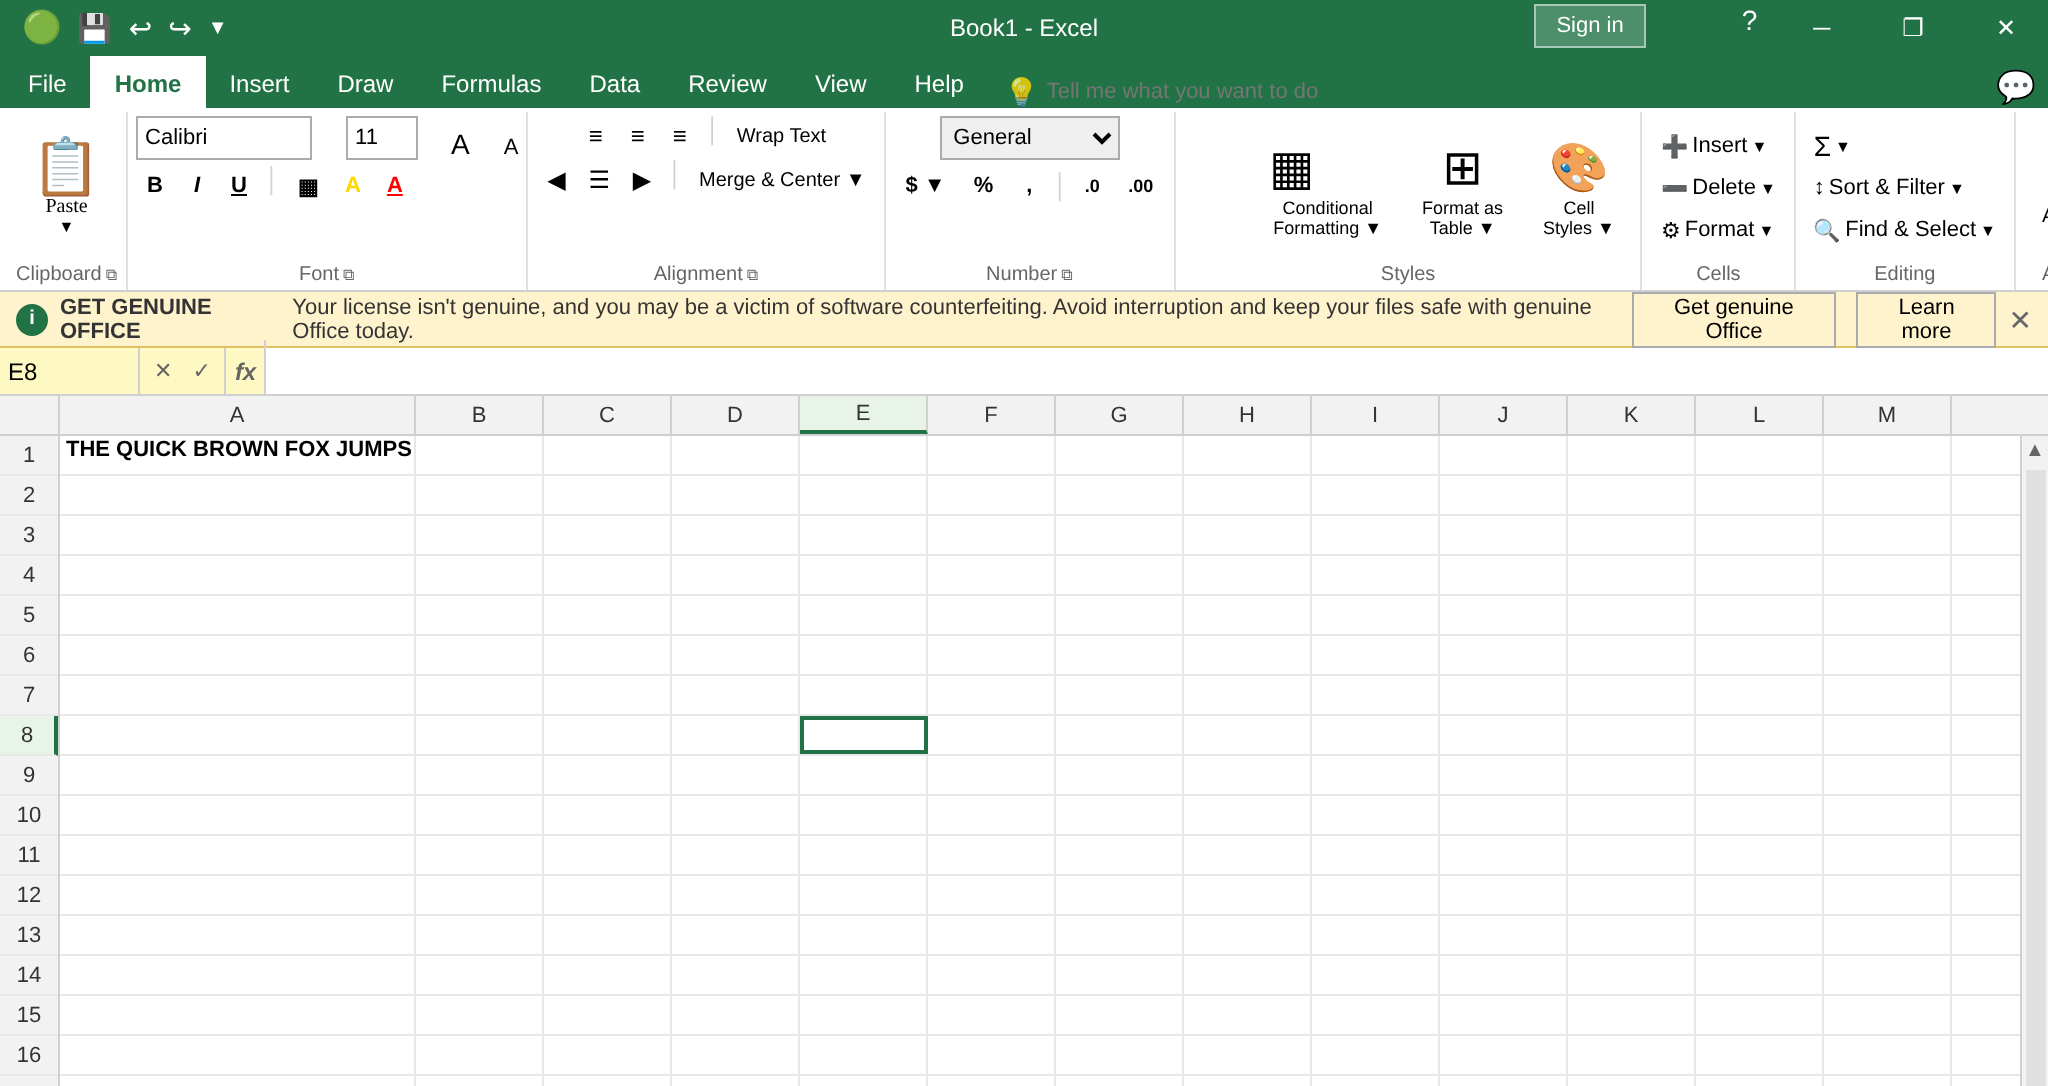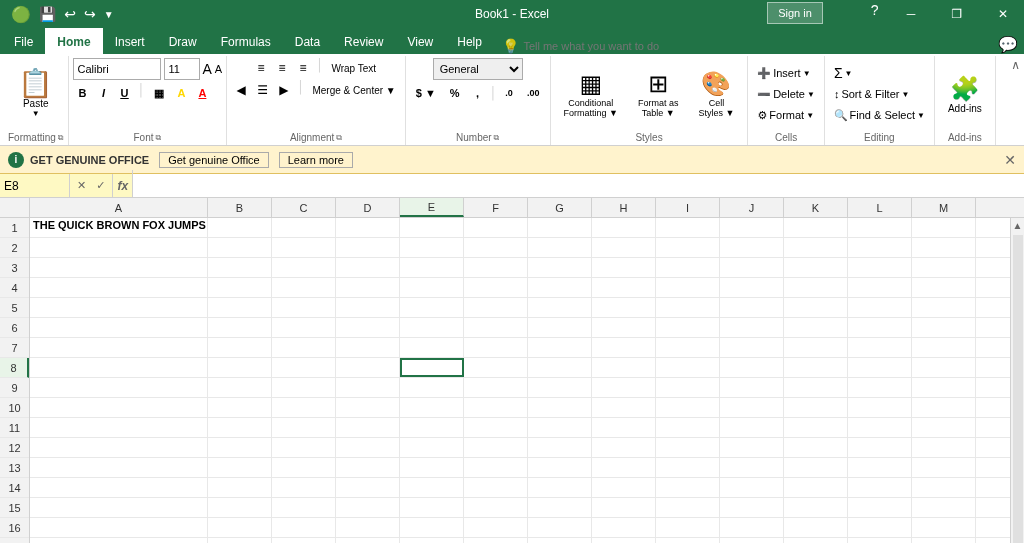--- a/index.html
+++ b/index.html
@@ -104,21 +104,21 @@
     
     .paste-btn {
       display: flex;
       flex-direction: column;
       align-items: center;
       cursor: pointer;
       padding: 2px 6px;
       border: 1px solid transparent;
     }
     .paste-icon { font-size: 28px; color: #217346; line-height: 1; }
-    .paste-label { font-size: 10px; }
+    .paste-label { font-size: 10px; font-family: Liberation Serif, serif; }
 
     
     .format-row {
       display: flex;
       gap: 1px;
       margin-bottom: 1px;
     }
     .fmt-btn {
       font-size: 11px;
       font-weight: bold;
@@ -455,28 +455,28 @@
 
   <div class="ribbon-group">
     <div class="ribbon-group-content">
       <div class="paste-btn">
         <div class="paste-icon">📋</div>
         <div class="paste-label">Paste</div>
         <span class="dropdown-arrow">▼</span>
       </div>
     </div>
     <div class="ribbon-group-label">
-      <span>Formatting</span>
+      <span>Clipboard</span>
       <span class="expand-icon">⧉</span>
     </div>
   </div>
 
   <div class="ribbon-group">
     <div class="ribbon-group-content" style="flex-direction:column;align-items:flex-start;gap:3px;">
-      <div style="display:flex;align-items:center;gap:3px;">
+      <div style="display:flex;align-items:flex-end;gap:17px;">
         <input type="text" class="font-name-box" value="Calibri" style="">
         <input type="text" class="font-size-box" value="11" style="">
         <span class="font-aa" title="Increase Font Size">A</span>
         <span class="font-aa-small" title="Decrease Font Size">A</span>
       </div>
       <div class="format-row">
         <button class="fmt-btn bold">
             <b>B</b>
           </button>
         <button class="fmt-btn italic">
@@ -547,21 +547,21 @@
     <div class="ribbon-group-label">
       <span>Number</span>
       <span class="expand-icon">⧉</span>
     </div>
   </div>
 
   <div class="ribbon-group">
     <div class="ribbon-group-content">
       <div class="large-ribbon-btn">
         <div class="icon">▦</div>
-        <div class="lbl" style="font-size:9px;">Conditional<br>Formatting ▼</div>
+        <div class="lbl" style="font-size:9px;margin-left:36px;">Conditional<br>Formatting ▼</div>
       </div>
       <div class="large-ribbon-btn">
         <div class="icon">⊞</div>
         <div class="lbl" style="font-size:9px;">Format as<br>Table ▼</div>
       </div>
       <div class="large-ribbon-btn">
         <div class="icon">🎨</div>
         <div class="lbl" style="font-size:9px;">Cell<br>Styles ▼</div>
       </div>
     </div>
@@ -632,20 +632,21 @@
   </div>
 
   <div style="margin-left:auto;display:flex;align-items:flex-start;padding-top:2px;">
     <button style="background:none;border:none;cursor:pointer;font-size:12px;color:#666;">∧</button>
   </div>
 </div>
 
 <div class="notification-bar">
   <div class="notif-icon">i</div>
   <span class="notif-bold">GET GENUINE OFFICE</span>
+  <span>Your license isn't genuine, and you may be a victim of software counterfeiting. Avoid interruption and keep your files safe with genuine Office today.</span>
   <button class="notif-btn">Get genuine Office</button>
   <button class="notif-btn">Learn more</button>
   <button class="notif-close">✕</button>
 </div>
 
 <div class="formula-bar">
   <div class="cell-ref-box">
     <span>E8</span>
   </div>
   <div class="formula-bar-dividers">

